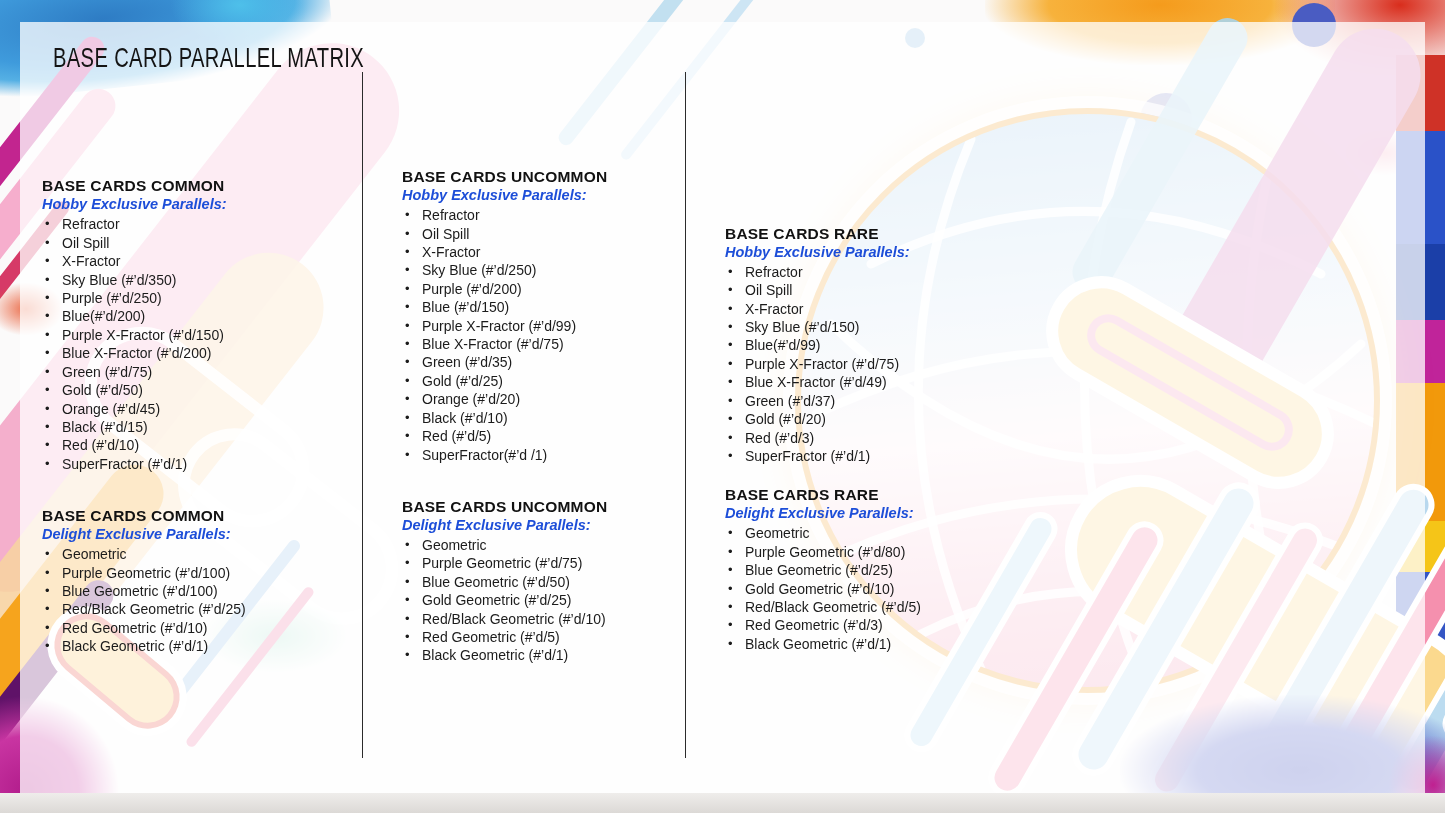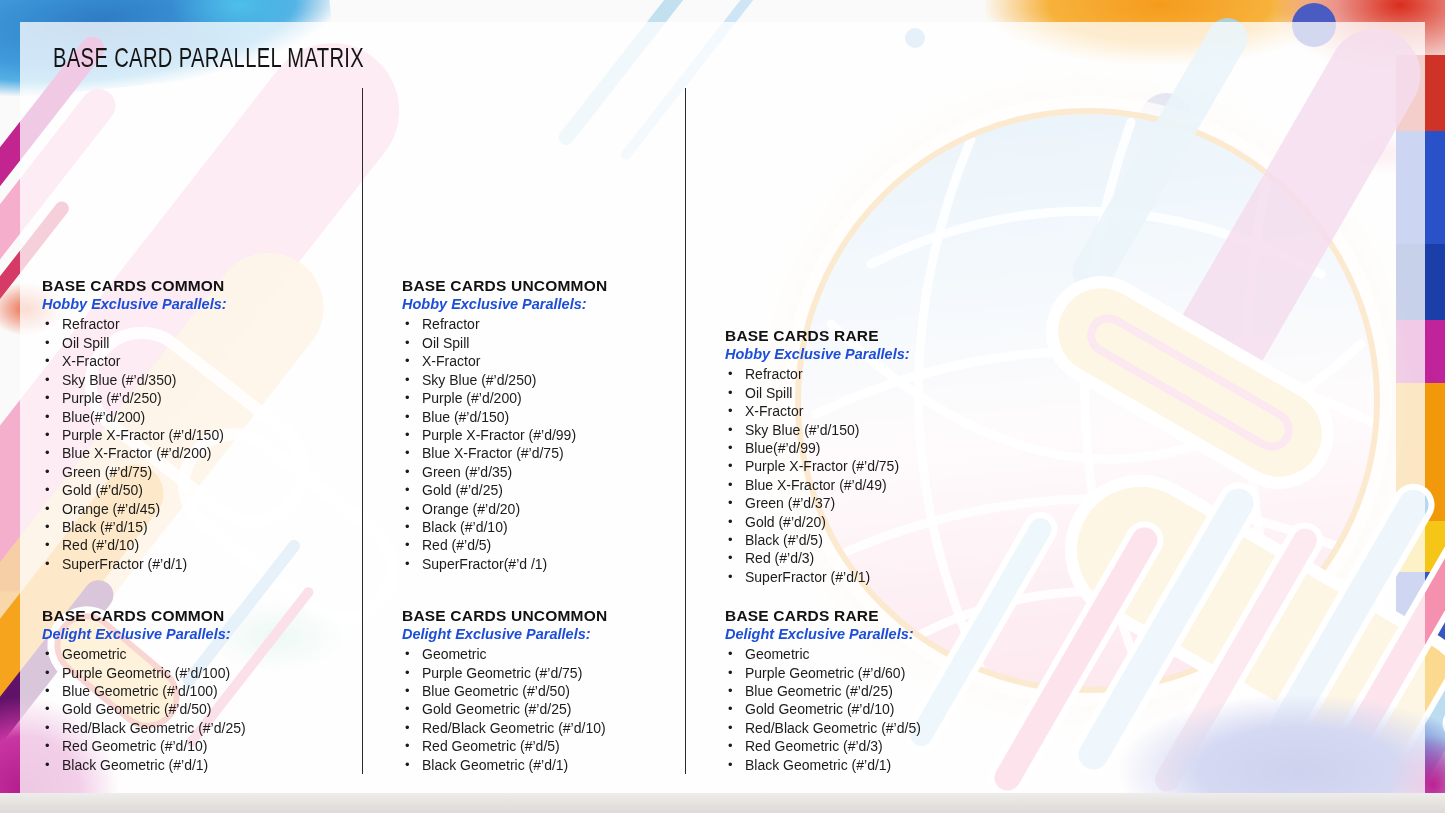--- a/index.html
+++ b/index.html
@@ -105,21 +105,21 @@
 
   
   .overlay{position:absolute;left:20px;top:22px;width:1405px;height:771px;
     background:rgba(255,255,255,0.76);}
 
   
   .content{position:absolute;left:0;top:0;width:1445px;height:813px;color:#1b1b1b;}
   h1.title{position:absolute;left:53px;top:42px;margin:0;
     font-size:28px;font-weight:400;color:#141414;white-space:nowrap;
     transform:scaleX(0.72);transform-origin:left center;letter-spacing:.5px;}
-  .cols{position:absolute;left:42px;top:90px;display:flex;align-items:flex-end;gap:28px;}
+  .cols{position:absolute;left:42px;top:74px;display:flex;align-items:center;gap:28px;}
   .col{box-sizing:border-box;}
   .col.c1{width:292px;}
   .col.c2{width:266px;padding-left:11px;}
   .col.c3{width:310px;padding-left:11px;margin-top:45px;}
   .vdiv{width:1px;height:686px;background:#2b2b2b;margin-top:-2px;}
   .sec + .sec{margin-top:33px;}
   .col.c3 .sec + .sec{margin-top:20px;}
   .sec h2{margin:0;font-size:15.5px;font-weight:700;line-height:19px;color:#111;letter-spacing:.2px;}
   .sec h3{margin:0 0 1px 0;font-size:14.5px;font-weight:700;font-style:italic;line-height:19px;color:#1d4ed8;}
   .sec ul{margin:0;padding:0;list-style:none;}
@@ -233,21 +233,20 @@
               <li>SuperFractor (#’d/1)</li>
             </ul>
         </div>
         <div class="sec">
           <h2>BASE CARDS COMMON</h2>
           <h3>Delight Exclusive Parallels:</h3>
           <ul>
               <li>Geometric</li>
               <li>Purple Geometric (#’d/100)</li>
               <li>Blue Geometric (#’d/100)</li>
-              <li>Gold Geometric (#’d/50)</li>
               <li>Red/Black Geometric (#’d/25)</li>
               <li>Red Geometric (#’d/10)</li>
               <li>Black Geometric (#’d/1)</li>
             </ul>
         </div>
       </div>
 
       <div class="vdiv"></div>
 
       <div class="col c2">
@@ -295,31 +294,30 @@
           <ul>
               <li>Refractor</li>
               <li>Oil Spill</li>
               <li>X-Fractor</li>
               <li>Sky Blue (#’d/150)</li>
               <li>Blue(#’d/99)</li>
               <li>Purple X-Fractor (#’d/75)</li>
               <li>Blue X-Fractor (#’d/49)</li>
               <li>Green (#’d/37)</li>
               <li>Gold (#’d/20)</li>
-              <li>Black (#’d/5)</li>
               <li>Red (#’d/3)</li>
               <li>SuperFractor (#’d/1)</li>
             </ul>
         </div>
         <div class="sec">
           <h2>BASE CARDS RARE</h2>
           <h3>Delight Exclusive Parallels:</h3>
           <ul>
               <li>Geometric</li>
-              <li>Purple Geometric (#’d/60)</li>
+              <li>Purple Geometric (#’d/80)</li>
               <li>Blue Geometric (#’d/25)</li>
               <li>Gold Geometric (#’d/10)</li>
               <li>Red/Black Geometric (#’d/5)</li>
               <li>Red Geometric (#’d/3)</li>
               <li>Black Geometric (#’d/1)</li>
             </ul>
         </div>
       </div>
 
     </div>

